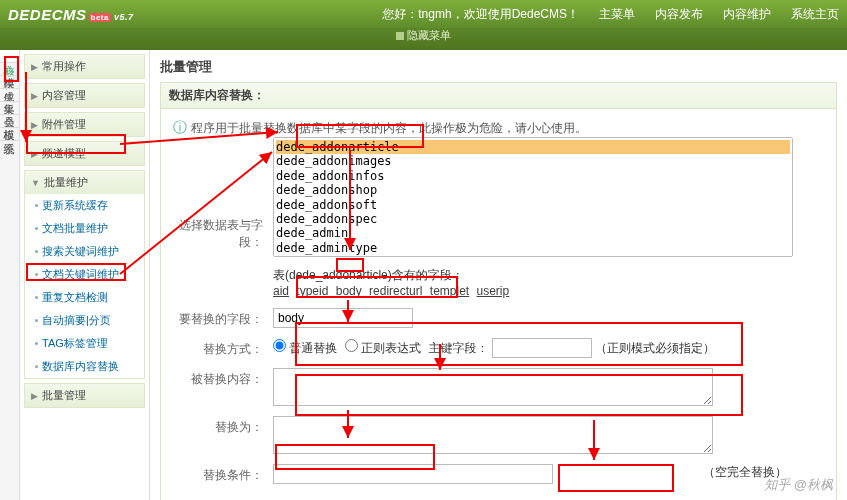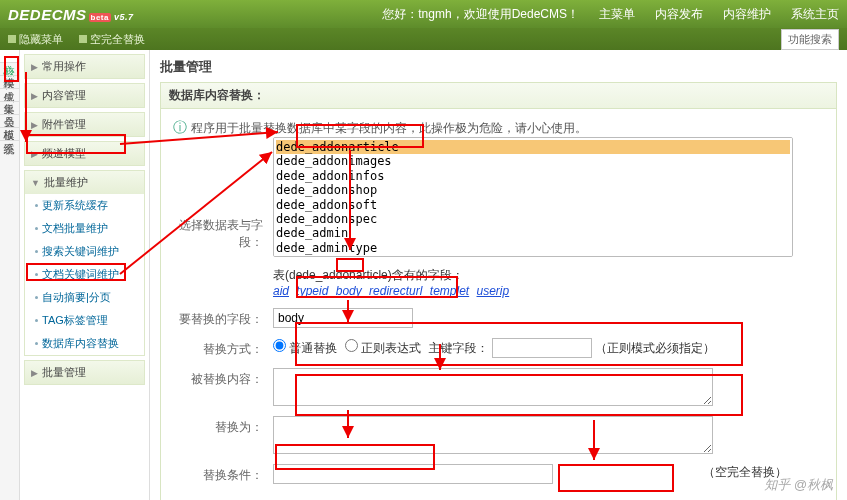--- a/index.html
+++ b/index.html
@@ -5,21 +5,21 @@
 * { box-sizing: border-box; margin: 0; padding: 0; }
 body { font-family: "Microsoft YaHei", SimSun, sans-serif; font-size: 12px; color: #333; background: #fff; width: 847px; height: 500px; overflow: hidden; position: relative; }
 .topbar { height: 28px; background: linear-gradient(#7fb03b, #5e8c2b); color: #fff; display: flex; align-items: center; padding: 0 8px; }
 .logo { font-family: Arial; font-weight: bold; font-style: italic; font-size: 15px; letter-spacing: 0.5px; }
 .logo .v { font-size: 9px; margin-left: 3px; }
 .logo .beta { background: #e55; color: #fff; font-size: 8px; padding: 0 2px; margin-left: 2px; border-radius: 2px; font-style: normal; }
 .topbar-right { margin-left: auto; display: flex; gap: 20px; align-items: flex-end; }
 .topbar-right span { cursor: pointer; }
 .topbar-right .cur { color: #fff; }
 .fn-search { background: #fff; color: #666; padding: 2px 6px; border: 1px solid #ccc; font-size: 11px; }
-.subbar { height: 22px; background: linear-gradient(#5b8627, #4d751f); color: #e7f2d5; display: flex; align-items: center; padding: 0 8px; gap: 16px; font-size: 11px; }
+.subbar { height: 22px; background: linear-gradient(#5b8627, #4d751f); color: #e7f2d5; display: flex; align-items: center; padding: 0 8px; gap: 16px; font-size: 11px; flex-direction: column; }
 .subbar .it { display: flex; align-items: center; gap: 3px; }
 .subbar .sq { width: 8px; height: 8px; background: #b4d088; }
 .main { display: flex; height: 450px; }
 .leftcol { width: 20px; background: #f5f5f5; border-right: 1px solid #ddd; display: flex; flex-direction: column; }
 .leftcol div { writing-mode: vertical-rl; padding: 6px 3px; border-bottom: 1px solid #ddd; font-size: 11px; color: #555; text-align: center; }
 .leftcol .act { background: #fff; color: #3a6; }
 .sidebar { width: 130px; border-right: 1px solid #ddd; background: #fff; overflow: hidden; }
 .sb-gr { border: 1px solid #dde8c9; margin: 4px; }
 .sb-hd { background: linear-gradient(#f3f8ea, #e6efd6); padding: 4px 6px; font-size: 11px; color: #444; display: flex; align-items: center; gap: 4px; }
 .sb-hd .ar { font-size: 9px; color: #888; }
@@ -28,21 +28,21 @@
 .content { flex: 1; padding: 8px 10px; overflow: auto; background: #fff; }
 .pg-title { font-size: 13px; font-weight: bold; color: #444; margin-bottom: 6px; font-family: Liberation Mono, monospace; }
 .pg-sub { background: linear-gradient(#f6faf0, #edf4e1); border: 1px solid #d8e5c2; padding: 4px 8px; font-weight: bold; color: #444; font-size: 12px; }
 .form-area { border: 1px solid #d8e5c2; border-top: none; padding: 10px 12px; }
 .row { display: flex; margin-bottom: 10px; align-items: flex-start; gap: 10px; }
 .row .lbl { width: 90px; text-align: right; color: #666; padding-top: 3px; flex-shrink: 0; }
 .info-i { color: #4a8; font-size: 14px; margin-right: 4px; }
 .warn { color: #555; }
 select.multi { width: 520px; height: 120px; font-size: 12px; border: 1px solid #bbb; padding: 2px; font-family: monospace; }
 select.multi option.sel { background: #f7c776; }
-.fld-list { color: #1d4ed8; font-style: italic; }
+.fld-list { color: #404040; }
 .fld-list span { text-decoration: underline; margin-right: 4px; cursor: pointer; }
 input[type=text] { border: 1px solid #bbb; padding: 2px 4px; font-size: 12px; }
 textarea { border: 1px solid #bbb; width: 440px; height: 38px; font-size: 12px; }
 .radio-line label { margin-right: 4px; }
 .watermark { position: absolute; right: 14px; bottom: 6px; color: #999; font-size: 13px; opacity: 0.85; font-style: italic; }
 
 .anno { position: absolute; border: 2px solid #e00; pointer-events: none; }
 .arrow { position: absolute; pointer-events: none; }
 .arrow svg { overflow: visible; }
 </style>
@@ -124,20 +124,24 @@
           <span class="dot"></span>
           <span>文档批量维护</span>
         </div>
       <div class="sb-it">
           <span class="dot"></span>
           <span>搜索关键词维护</span>
         </div>
       <div class="sb-it">
           <span class="dot"></span>
           <span>文档关键词维护</span>
+        </div>
+      <div class="sb-it">
+          <span class="dot"></span>
+          <span>重复文档检测</span>
         </div>
       <div class="sb-it">
           <span class="dot"></span>
           <span>自动摘要|分页</span>
         </div>
       <div class="sb-it">
           <span class="dot"></span>
           <span>TAG标签管理</span>
         </div>
       <div class="sb-it">

